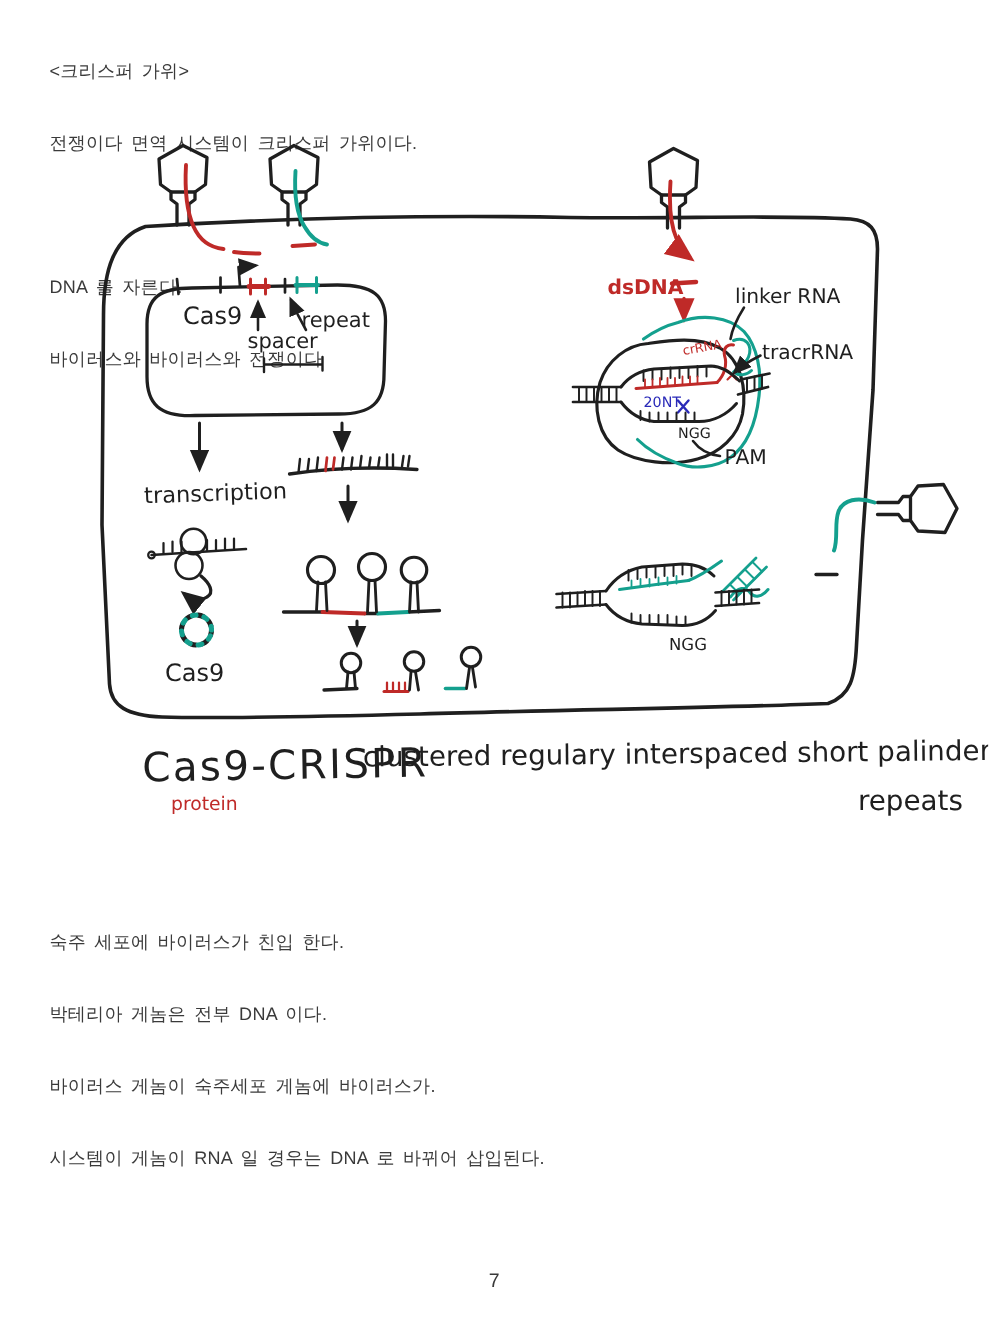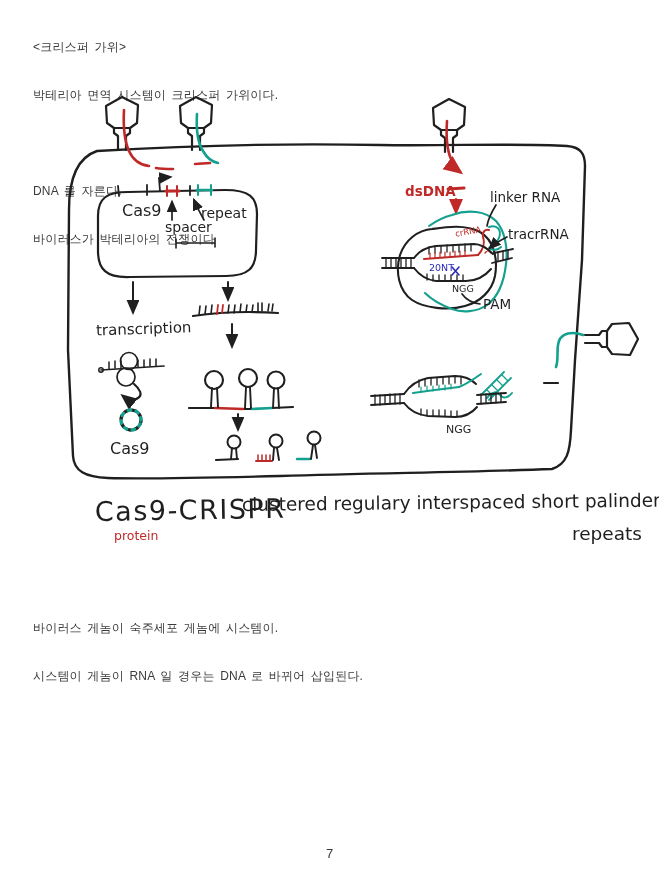--- a/index.html
+++ b/index.html
@@ -22,24 +22,24 @@
   .redtxt{fill:#bf2a28;}
   .bluetxt{fill:#2a2ab8;}
 </style>
 </head>
 <body>
 
 <div class="doc">
 
   <div id="top-text" class="textblock">
     <div class="tl">&lt;크리스퍼 가위&gt;</div>
-    <div class="tl">박테리아 면역 시스템이 크리스퍼 가위이다.</div>
+    <div class="tl">전쟁이다 면역 시스템이 크리스퍼 가위이다.</div>
     <div class="tl"></div>
     <div class="tl">DNA 를 자른다.</div>
-    <div class="tl">바이러스가 박테리아의 전쟁이다</div>
+    <div class="tl">바이러스와 바이러스와 전쟁이다</div>
   </div>
 
   <svg width="659" height="880" viewBox="0 0 659 880">
     <defs>
       <marker id="mb" markerWidth="9" markerHeight="9" refX="6" refY="3.2" orient="auto">
         <path d="M0,0 L7.5,3.2 L0,6.4 z" fill="#1f1f1f"></path>
       </marker>
       <marker id="mr" markerWidth="9" markerHeight="9" refX="6" refY="3.2" orient="auto">
         <path d="M0,0 L7.5,3.2 L0,6.4 z" fill="#bf2a28"></path>
       </marker>
@@ -189,21 +189,23 @@
 
     <g>
       <text class="hw" x="95" y="521" font-size="27" letter-spacing="1.5" transform="rotate(-1 95 521)">Cas9-CRISPR</text>
       <text class="hw redtxt" x="114" y="540" font-size="12.5">protein</text>
       <text class="hw" x="242" y="511" font-size="18.5" transform="rotate(-0.6 242 511)">clustered regulary interspaced short palinderomic</text>
       <text class="hw" x="572" y="540" font-size="18.5">repeats</text>
     </g>
   </svg>
 
   <div id="bottom-text" class="textblock">
-    <div class="tl">바이러스 게놈이 숙주세포 게놈에 시스템이.</div>
+    <div class="tl">숙주 세포에 바이러스가 친입 한다.</div>
+    <div class="tl">박테리아 게놈은 전부 DNA 이다.</div>
+    <div class="tl">바이러스 게놈이 숙주세포 게놈에 바이러스가.</div>
     <div class="tl">시스템이 게놈이 RNA 일 경우는 DNA 로 바뀌어 삽입된다.</div>
     <div class="tl"></div>
     
     
     
     
     
     
     
     

